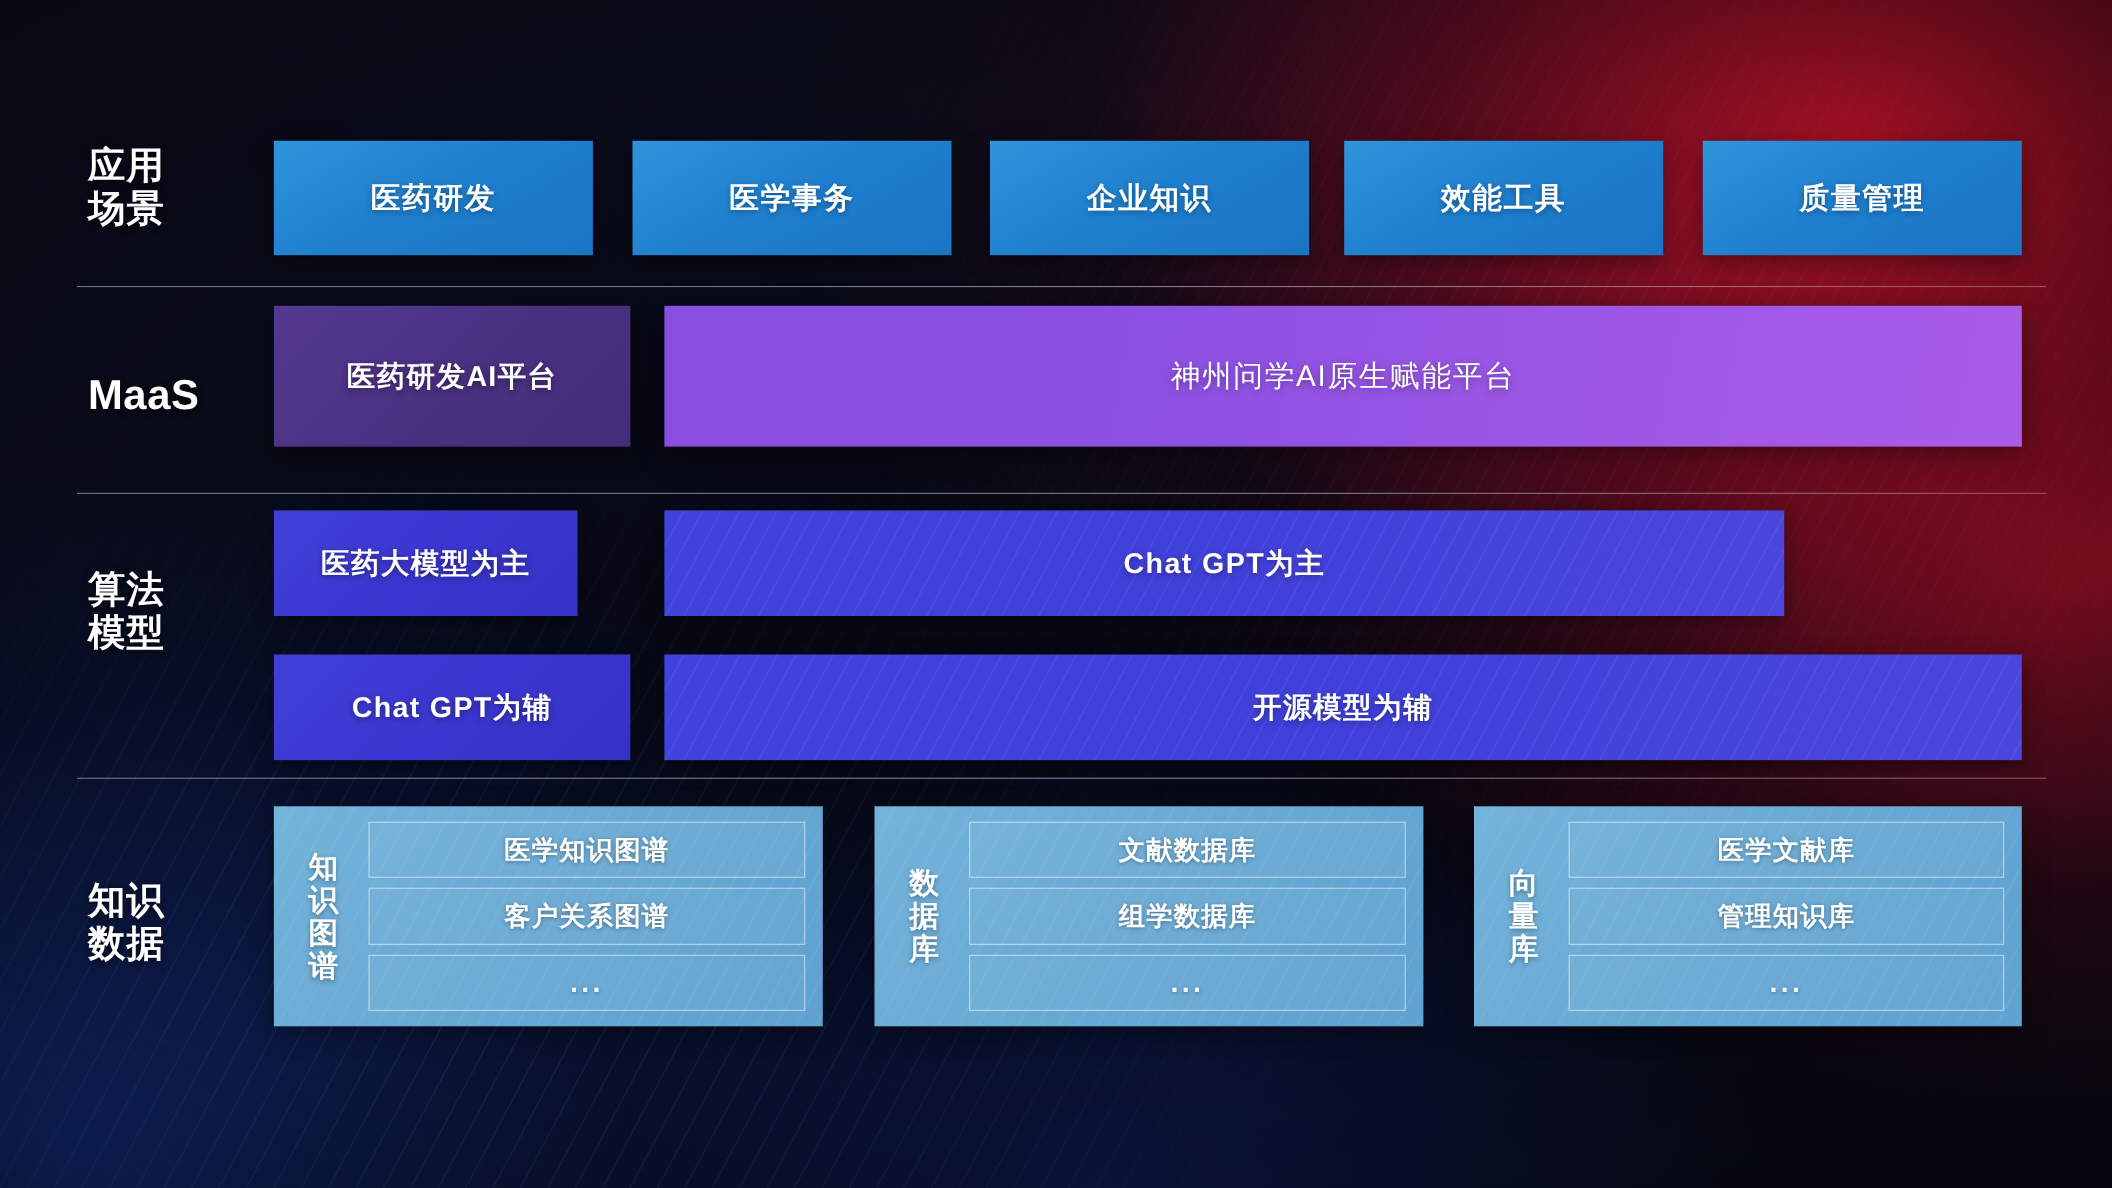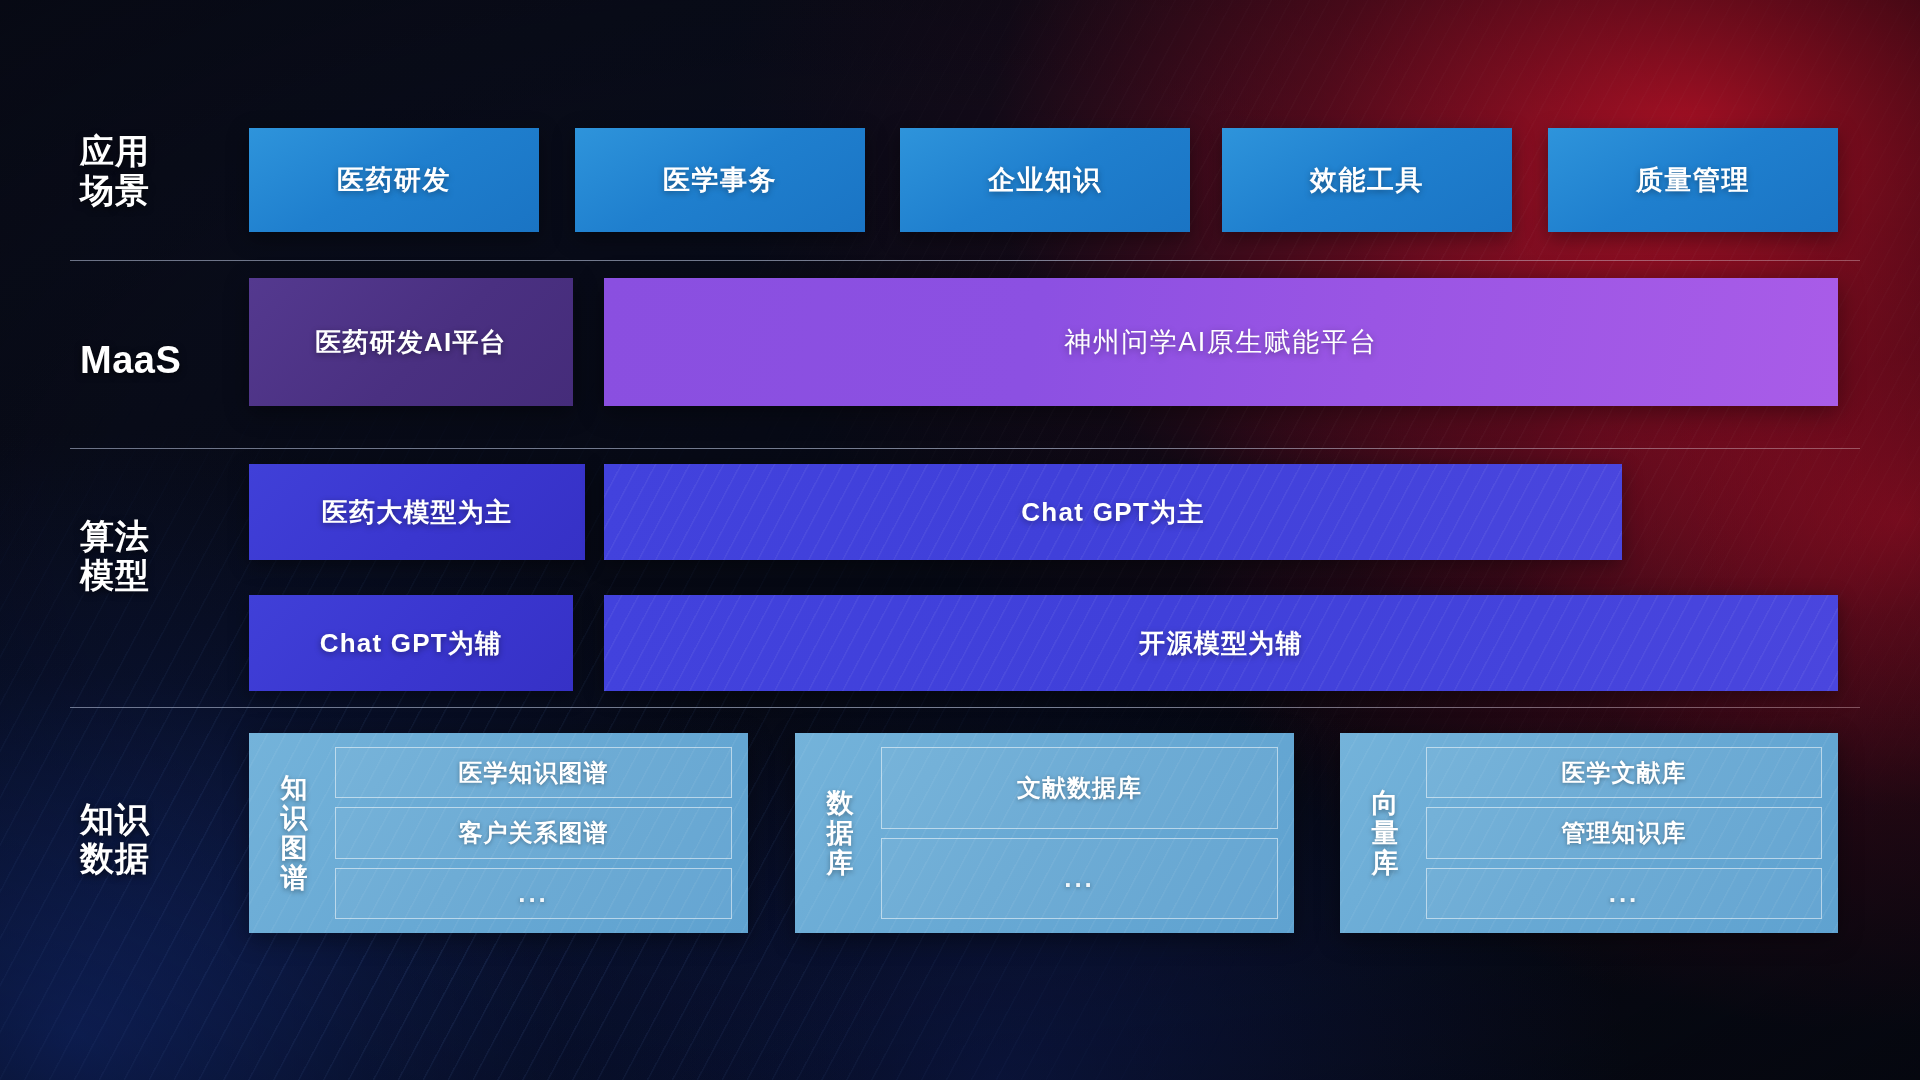--- a/index.html
+++ b/index.html
@@ -196,21 +196,21 @@
   </div>
 
   <div class="divider" style="top:448px;"></div>
 
   <div class="rowlabel" style="top:517px;">
     <div>算法</div>
     <div>模型</div>
   </div>
 
   <div class="row" style="top:464px;left:0;right:0;height:96px;">
-    <div class="alg-left" style="left:249px;width:336px;">
+    <div class="alg-left" style="left:249px;width:276px;">
       <span>医药大模型为主</span>
     </div>
     <div class="alg-right" style="left:604px;width:1018px;">
       <span>Chat GPT为主</span>
     </div>
   </div>
 
   <div class="row" style="top:580px;left:0;right:0;height:96px;margin-top:15px;">
     <div class="alg-left" style="left:249px;width:324px;">
       <span>Chat GPT为辅</span>
@@ -252,20 +252,23 @@
     <div class="kgroup" style="left:795px;width:499px;">
       <div class="kgroup-label">
         <span>数</span>
         <span>据</span>
         <span>库</span>
       </div>
       <div class="kgroup-items">
         <div class="kitem">
             <span>文献数据库</span>
           </div>
+        <div class="kitem">
+            <span>组学数据库</span>
+          </div>
         <div class="kitem ellipsis">
             <span>...</span>
           </div>
       </div>
     </div>
 
     <div class="kgroup" style="left:1340px;width:498px;">
       <div class="kgroup-label">
         <span>向</span>
         <span>量</span>

